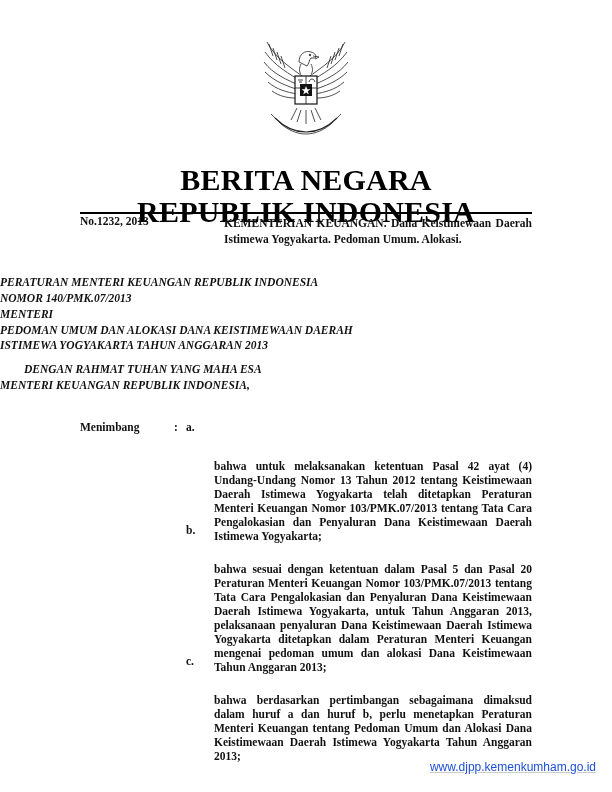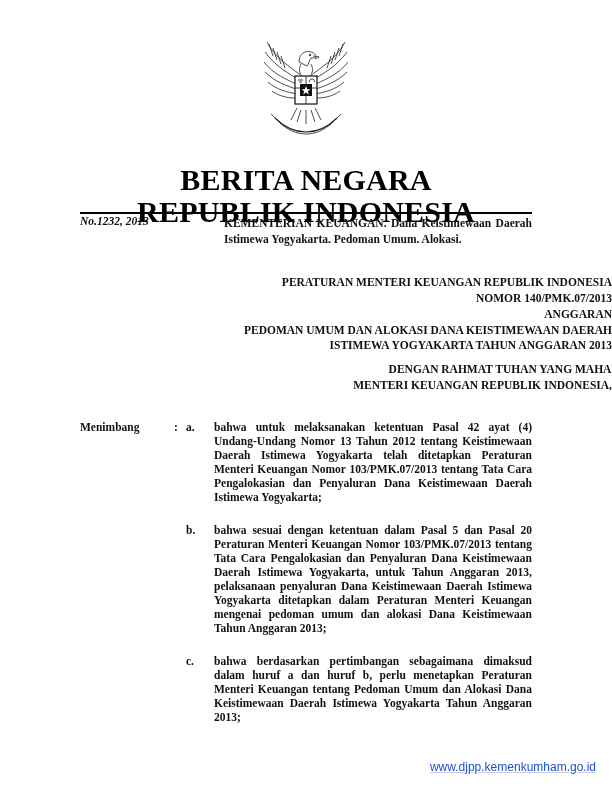--- a/index.html
+++ b/index.html
@@ -46,42 +46,42 @@
       background: #000;
     }
     .meta-no {
       position: absolute;
       left: 80px;
       top: 215px;
       font-family: "Liberation Serif", serif;
       font-weight: bold;
       font-size: 11.5px;
       line-height: 13px;
-      font-style: italic;
     }
     .meta-desc {
       position: absolute;
       left: 224px;
       top: 215px;
       width: 308px;
       font-family: "Liberation Serif", serif;
       font-weight: bold;
       font-size: 11.5px;
       line-height: 16px;
       text-align: justify;
     }
     .center-line {
       position: absolute;
       left: 0;
       width: 612px;
-      text-align: right;
-      font-family: "Liberation Serif", serif;
-      font-weight: bold;
-      font-size: 11.5px;
-      line-height: 14px;
+      text-align: left;
+      font-family: "Liberation Serif", serif;
+      font-weight: bold;
+      font-size: 11.5px;
+      line-height: 14px;
+      font-style: italic;
     }
     .menimbang-label {
       position: absolute;
       left: 80px;
       top: 420px;
       font-family: "Liberation Serif", serif;
       font-weight: bold;
       font-size: 11.5px;
       line-height: 14px;
       text-align: center;
@@ -106,20 +106,21 @@
     .item-text {
       position: absolute;
       left: 214px;
       width: 318px;
       font-family: "Liberation Serif", serif;
       font-weight: bold;
       font-size: 11.5px;
       line-height: 14px;
       text-align: justify;
       text-align-last: left;
+      margin-top: 39px;
     }
     .footer-url {
       position: absolute;
       right: 16px;
       top: 760px;
       font-family: "Liberation Sans", sans-serif;
       font-size: 12px;
       color: #1d4ed8;
       text-decoration: underline;
       text-decoration-color: #cccccc;
@@ -174,21 +175,21 @@
 <div class="title l1">BERITA NEGARA</div>
 <div class="title l2">REPUBLIK INDONESIA</div>
 
 <div class="rule"></div>
 
 <div class="meta-no">No.1232, 2013</div>
 <div class="meta-desc">KEMENTERIAN KEUANGAN. Dana Keistimewaan Daerah Istimewa Yogyakarta. Pedoman Umum. Alokasi.</div>
 
 <div class="center-line" style="top:275px;">PERATURAN MENTERI KEUANGAN REPUBLIK INDONESIA</div>
 <div class="center-line" style="top:291px;">NOMOR 140/PMK.07/2013</div>
-<div class="center-line" style="top:307px;">ANGGARAN</div>
+<div class="center-line" style="top:307px;">MENTERI</div>
 <div class="center-line" style="top:323px;">PEDOMAN UMUM DAN ALOKASI DANA KEISTIMEWAAN DAERAH</div>
 <div class="center-line" style="top:338px;">ISTIMEWA YOGYAKARTA TAHUN ANGGARAN 2013</div>
 <div class="center-line" style="top:362px;margin-left:24px;">DENGAN RAHMAT TUHAN YANG MAHA ESA</div>
 <div class="center-line" style="top:378px;">MENTERI KEUANGAN REPUBLIK INDONESIA,</div>
 
 <div class="menimbang-label">Menimbang</div>
 <div class="menimbang-colon">:</div>
 
 <div class="item-letter" style="top:420px;">a.</div>
 <div class="item-text" style="top:420px;">bahwa untuk melaksanakan ketentuan Pasal 42 ayat (4) Undang-Undang Nomor 13 Tahun 2012 tentang Keistimewaan Daerah Istimewa Yogyakarta telah ditetapkan Peraturan Menteri Keuangan Nomor 103/PMK.07/2013 tentang Tata Cara Pengalokasian dan Penyaluran Dana Keistimewaan Daerah Istimewa Yogyakarta;</div>

